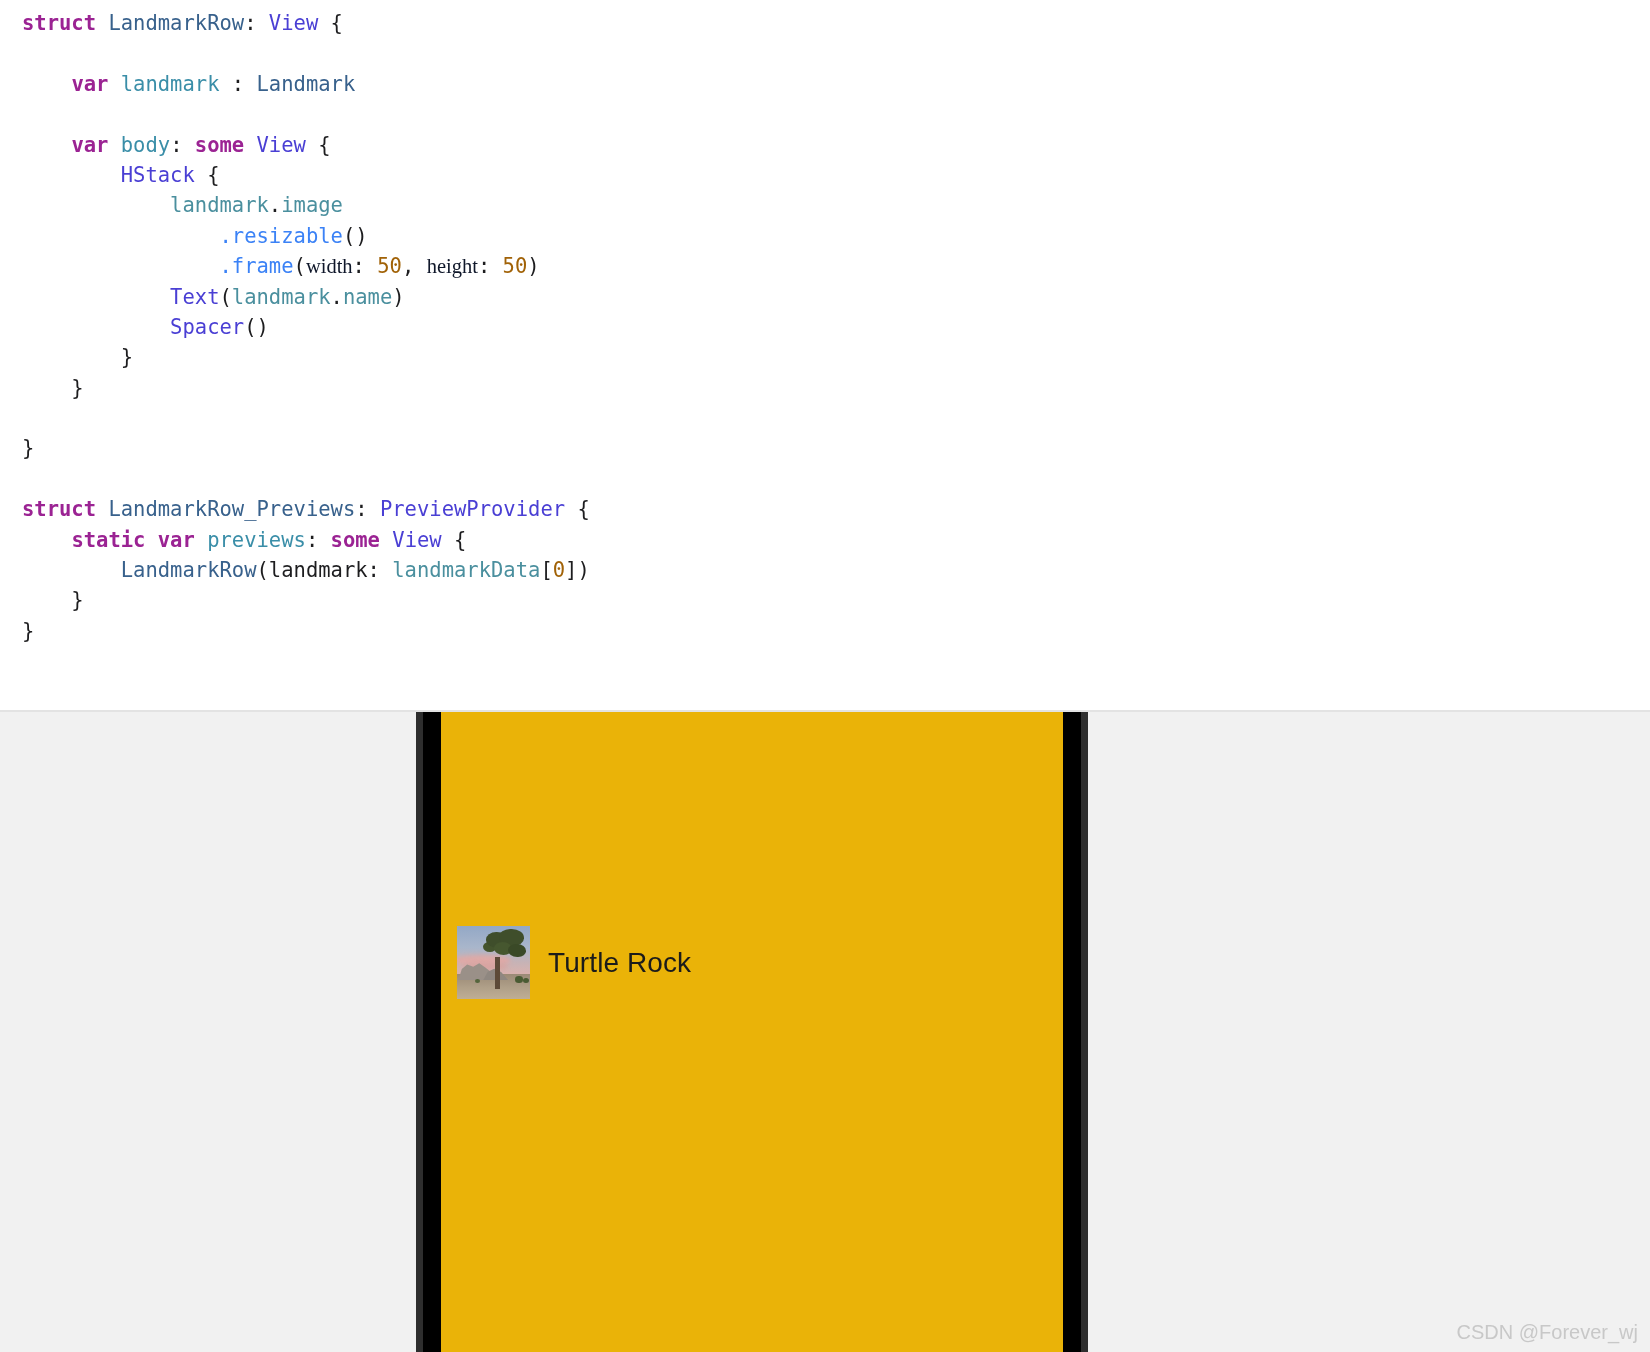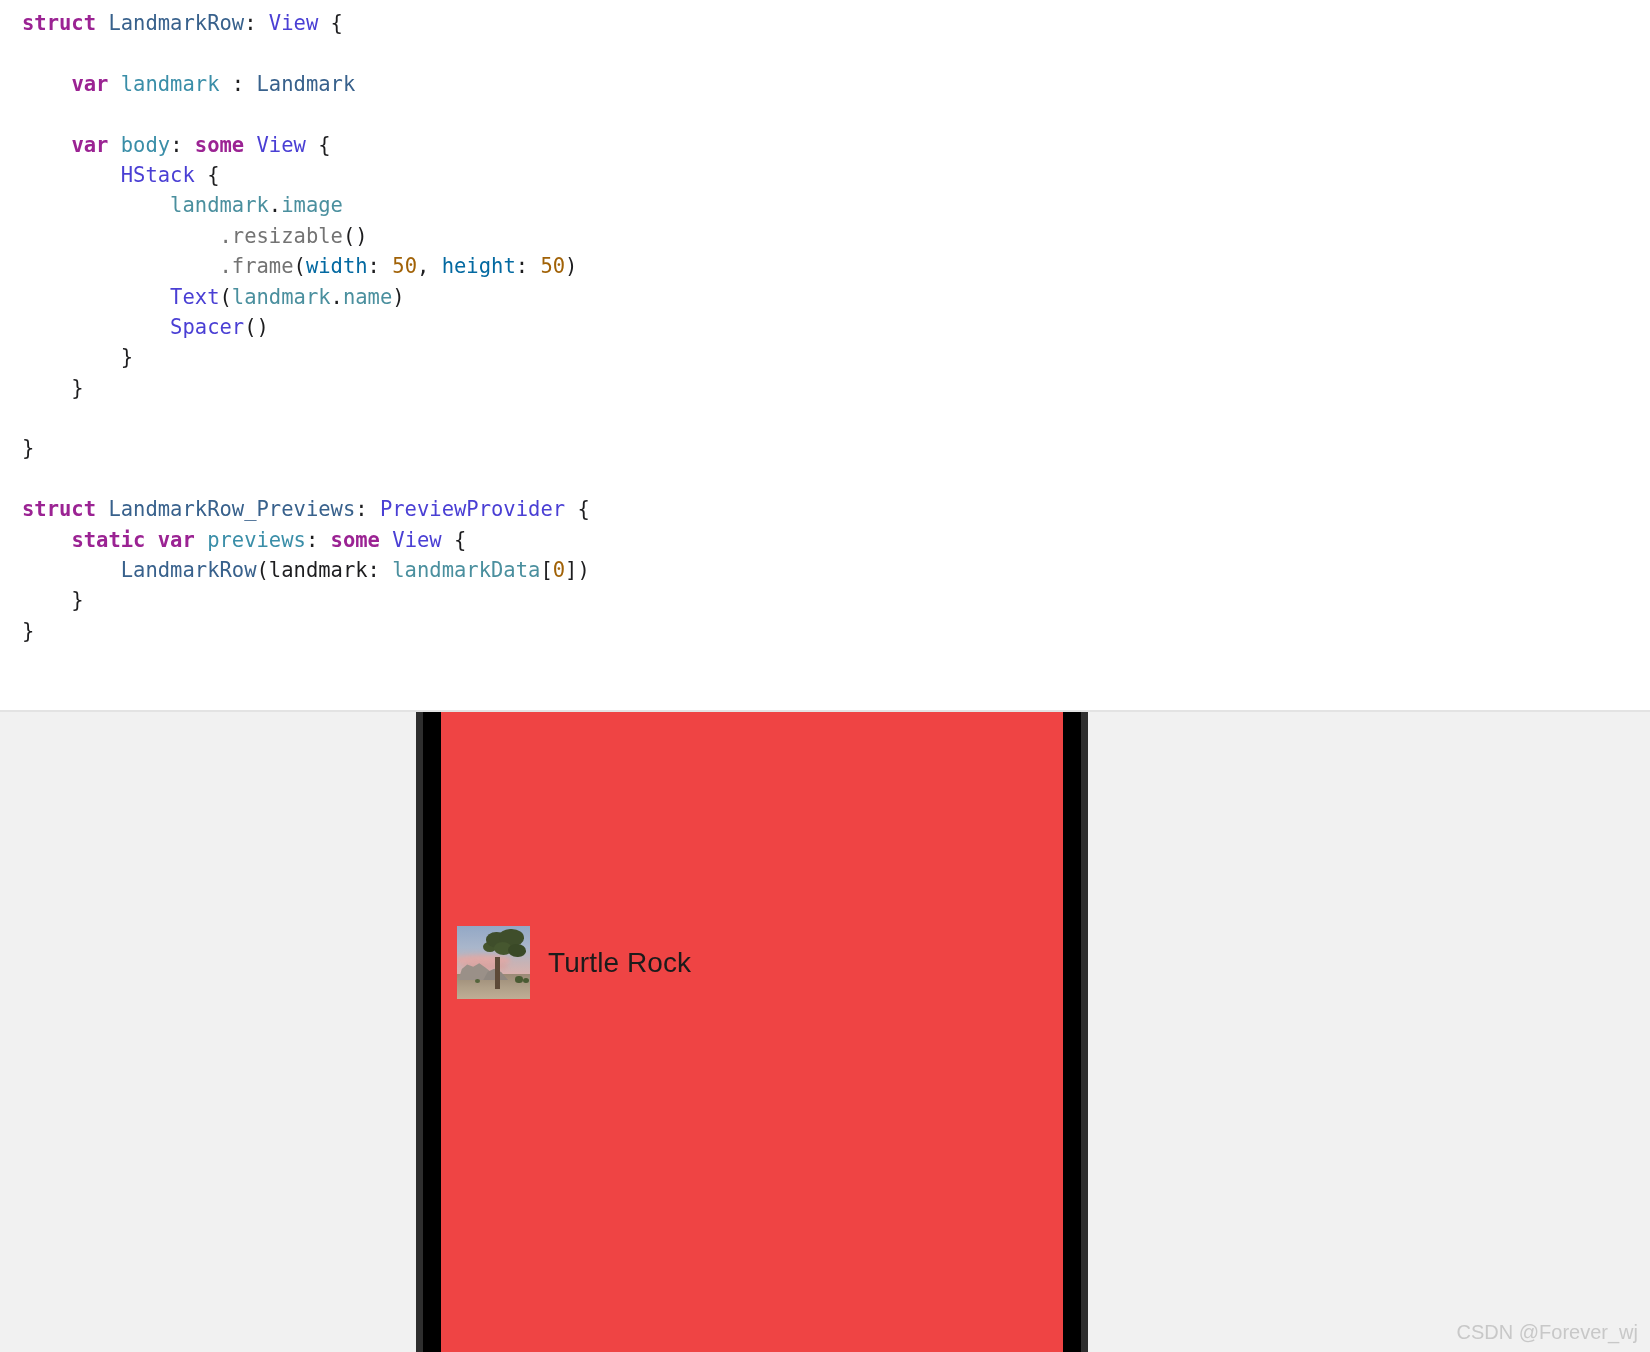--- a/index.html
+++ b/index.html
@@ -36,24 +36,24 @@
   .code-line {
     white-space: pre;
     height: 30.4px;
   }
   
   .t-kw      { color: #9b2393; font-weight: bold; }   
   .t-type    { color: #38618c; }                      
   .t-proto   { color: #4a3fd4; }                      
   .t-prop    { color: #3a8ea8; }                      
   .t-member  { color: #4a8f9e; }                      
-  .t-method  { color: #737373; }                      
+  .t-method  { color: #3b82f6; }                      
   .t-num     { color: #a16207; font-weight: normal; text-align: right; }   
   .t-plain   { color: #1d1d1f; }
-  .t-label   { color: #0369a1; }                      
+  .t-label   { color: #0f172a; font-family: Liberation Serif, serif; }                      
 
   
   #pane-divider {
     position: absolute;
     left: 0;
     top: 710px;
     width: 1650px;
     height: 2px;
     background: #e3e3e3;
   }
@@ -94,21 +94,21 @@
     background: #000000;
   }
   .bezel-black.left  { left: 7px; }
   .bezel-black.right { right: 7px; }
   #device-screen {
     position: absolute;
     left: 25px;
     top: 0px;
     width: 622px;
     height: 640px;
-    background: #ef4444;
+    background: #eab308;
   }
 
   
   #landmark-row {
     position: absolute;
     left: 16px;
     top: 214px;
     width: 590px;
     display: flex;
     align-items: center;

